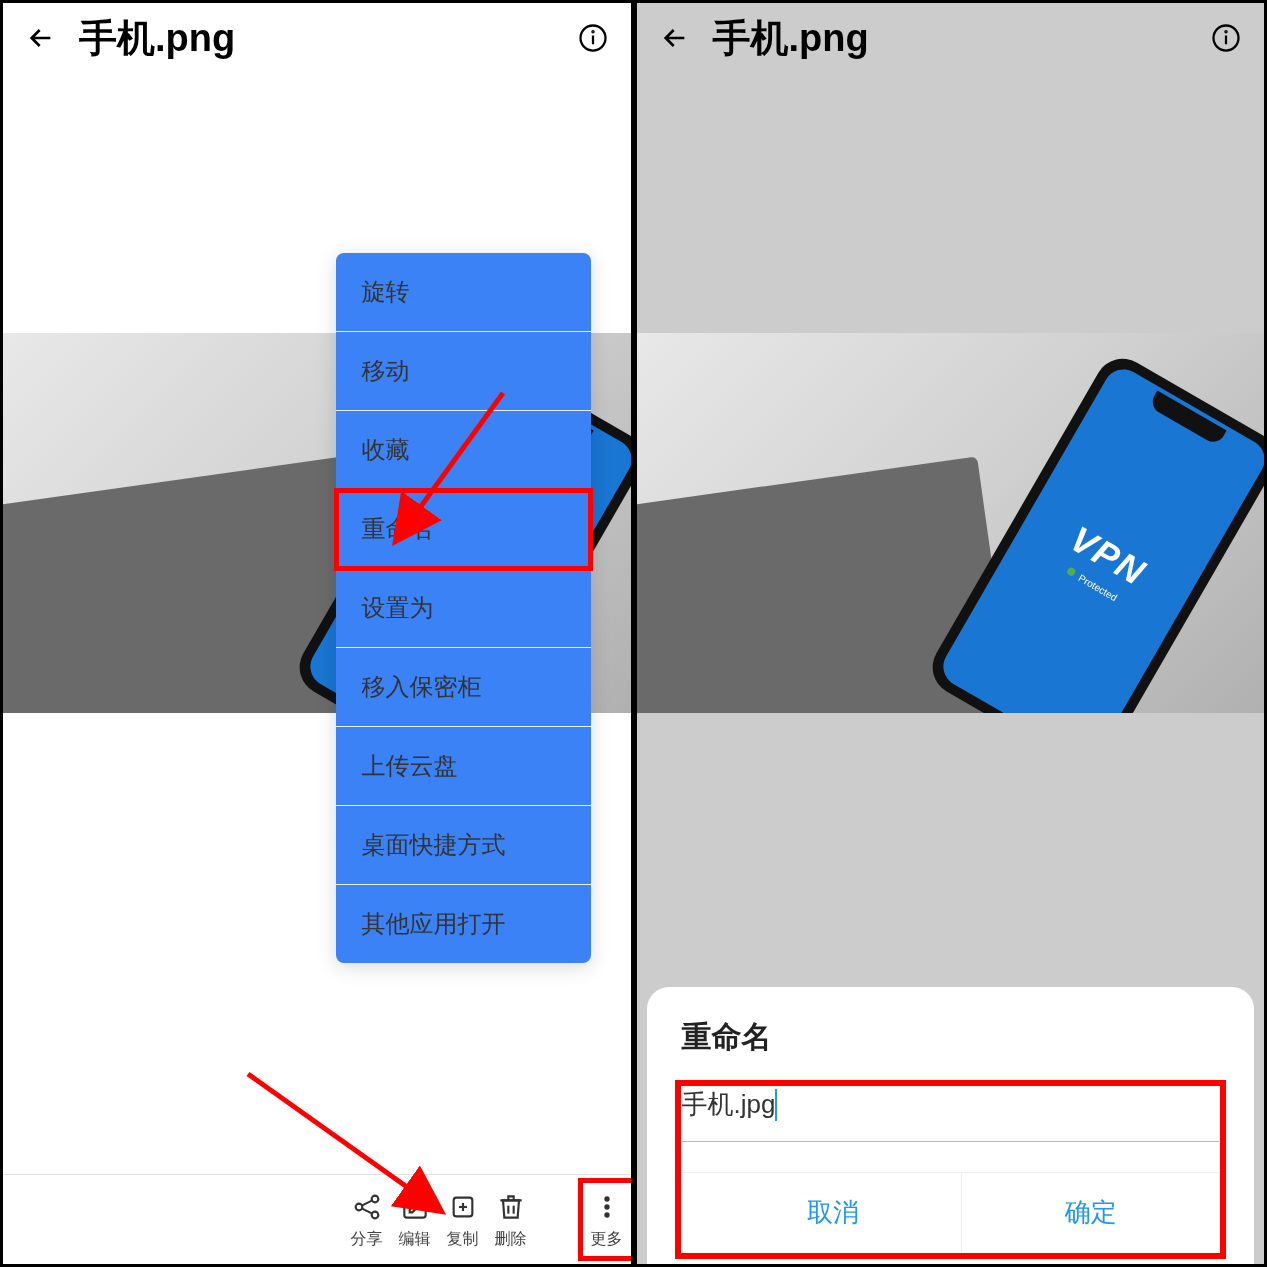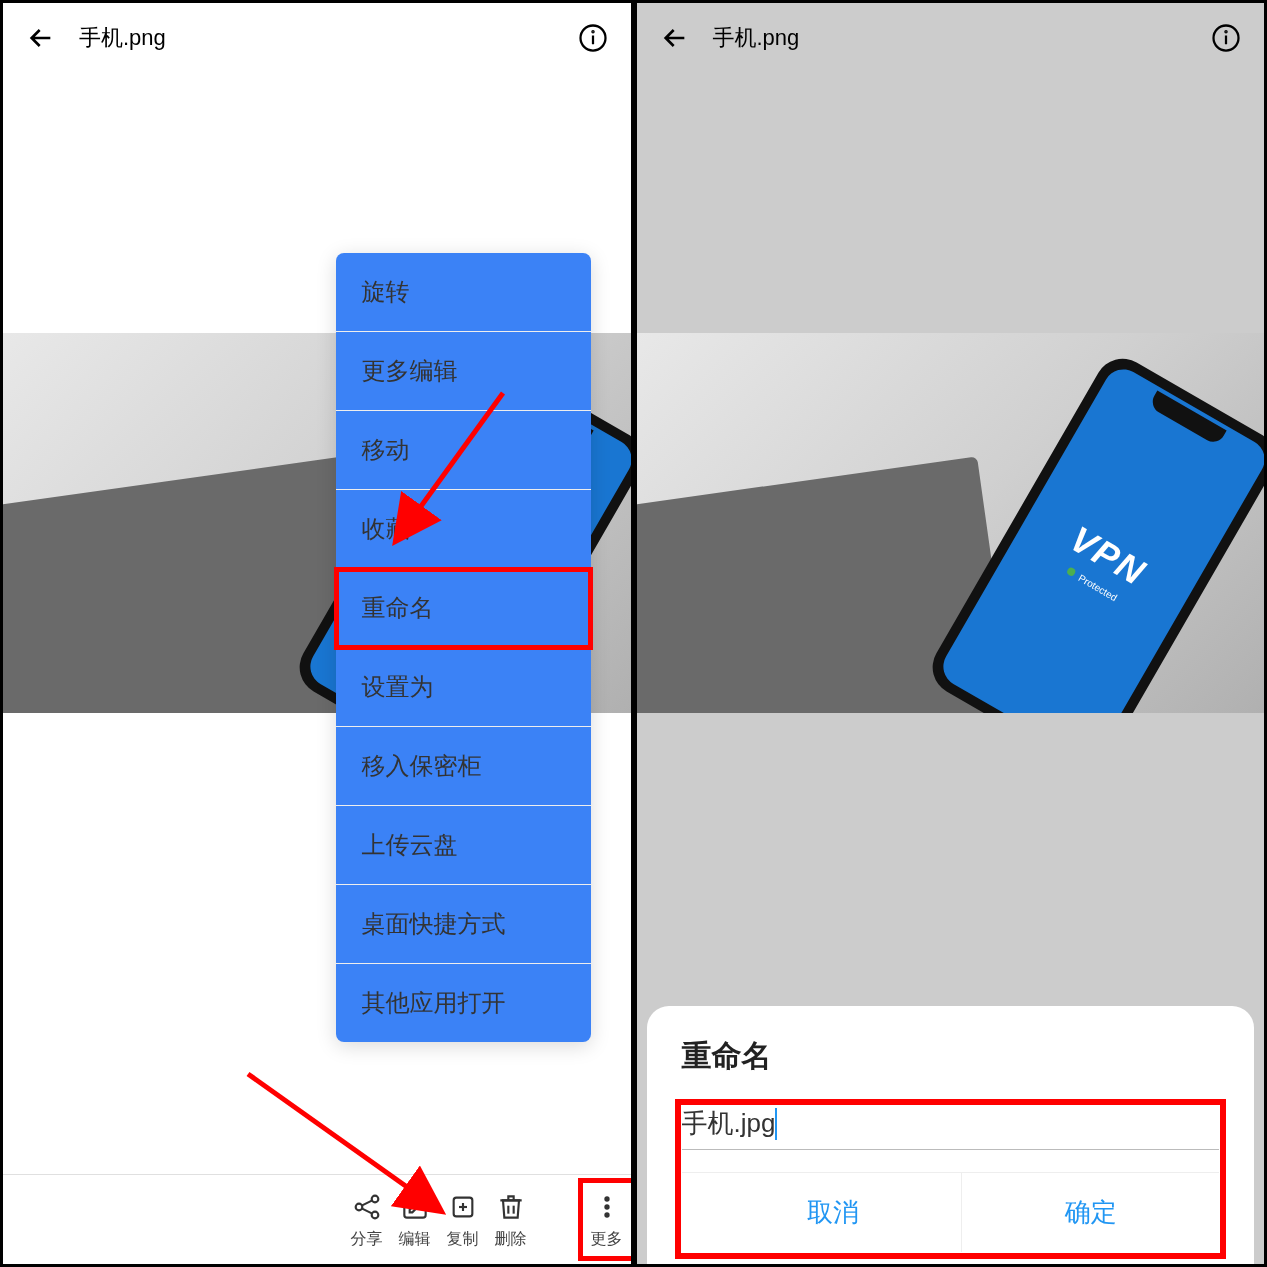--- a/index.html
+++ b/index.html
@@ -3,21 +3,21 @@
   <meta charset="utf-8">
   <style>
     * { box-sizing: border-box; margin: 0; padding: 0; font-family: -apple-system, "PingFang SC", "Microsoft YaHei", sans-serif; }
     body { background: #000; width: 1267px; height: 1267px; overflow: hidden; }
     .container { display: flex; width: 100%; height: 100%; gap: 6px; padding: 3px; }
     .pane { flex: 1; background: #fff; position: relative; overflow: hidden; }
     .pane.right { background: #ccc; }
     .header { display: flex; align-items: center; padding: 14px 20px; height: 70px; position: relative; z-index: 2; }
     .back-arrow { width: 36px; height: 36px; display: flex; align-items: center; justify-content: center; cursor: pointer; }
     .back-arrow svg { width: 32px; height: 32px; }
-    .title { font-size: 22px; font-weight: 400; margin-left: 20px; color: #000; }
+    .title { font-size: 38px; font-weight: 700; margin-left: 20px; color: #000; }
     .info-icon { margin-left: auto; width: 36px; height: 36px; display: flex; align-items: center; justify-content: center; cursor: pointer; }
     .info-icon svg { width: 30px; height: 30px; }
     .image-area { position: absolute; top: 330px; left: 0; right: 0; height: 380px; background: linear-gradient(135deg, #e8e8e8 0%, #d0d0d0 50%, #b0b0b0 100%); overflow: hidden; }
     .laptop { position: absolute; bottom: -30px; left: -40px; width: 400px; height: 260px; background: #6a6a6a; border-radius: 6px; transform: rotate(-8deg); }
     .phone { position: absolute; top: 40px; right: 60px; width: 200px; height: 380px; background: #111; border-radius: 28px; padding: 10px; transform: rotate(30deg); }
     .phone-screen { width: 100%; height: 100%; background: #1976d2; border-radius: 20px; display: flex; flex-direction: column; align-items: center; justify-content: center; position: relative; }
     .phone-notch { position: absolute; top: 4px; left: 50%; transform: translateX(-50%); width: 80px; height: 18px; background: #111; border-radius: 0 0 12px 12px; }
     .phone-vpn { color: #fff; font-size: 36px; font-family: Impact, sans-serif; font-style: italic; font-weight: bold; letter-spacing: 2px; }
     .phone-sub { color: #fff; font-size: 10px; margin-top: 6px; display: flex; align-items: center; gap: 6px; }
     .phone-sub::before { content: ''; width: 8px; height: 8px; background: #4caf50; border-radius: 50%; }
@@ -26,21 +26,21 @@
     .dropdown-item:last-child { border-bottom: none; }
     .dropdown-item.highlighted { outline: 5px solid #ff0000; outline-offset: -3px; }
     .toolbar { position: absolute; bottom: 0; left: 0; right: 0; height: 90px; background: #fff; border-top: 1px solid #e0e0e0; display: flex; align-items: center; justify-content: flex-end; z-index: 3; }
     .tool-item { display: flex; flex-direction: column; align-items: center; gap: 4px; cursor: pointer; padding: 6px; }
     .tool-item.highlighted { outline: 5px solid #ff0000; margin-left: 48px; }
     .tool-icon { width: 36px; height: 36px; display: flex; align-items: center; justify-content: center; }
     .tool-icon svg { width: 32px; height: 32px; }
     .tool-label { font-size: 16px; color: #444; }
     .dialog { position: absolute; bottom: 0; left: 10px; right: 10px; background: #fff; border-radius: 22px 22px 0 0; padding: 30px 35px 0 35px; z-index: 5; }
     .dialog-title { font-size: 30px; font-weight: 600; color: #222; margin-bottom: 25px; }
-    .input-row { border-bottom: 1px solid #bbb; padding-bottom: 8px; margin-bottom: 22px; display: flex; align-items: center; }
+    .input-row { border-bottom: 1px solid #bbb; padding-bottom: 19px; margin-bottom: 30px; display: flex; align-items: center; }
     .input-field { font-size: 26px; color: #333; border: none; outline: none; flex: 0 0 auto; }
     .cursor { display: inline-block; width: 2px; height: 32px; background: #2196f3; animation: blink 1s infinite; }
     @keyframes blink { 50% { opacity: 0; } }
     .dialog-actions { display: flex; border-top: 1px solid #eee; }
     .dialog-btn { flex: 1; text-align: center; padding: 22px 0; font-size: 26px; color: #2196f3; cursor: pointer; }
     .dialog-btn:first-child { border-right: 1px solid #eee; margin-left: 23px; }
     .dialog-highlight { outline: 6px solid #ff0000; outline-offset: -3px; padding: 4px; margin: 0 -4px 8px -4px; }
     .arrow-annotation { position: absolute; z-index: 10; pointer-events: none; }
   </style>
 </head>
@@ -71,21 +71,20 @@
         <div class="phone-screen">
           <div class="phone-notch"></div>
           <div class="phone-vpn">VPN</div>
           <div class="phone-sub">Protected</div>
         </div>
       </div>
     </div>
 
     <div class="dropdown">
       <div class="dropdown-item">旋转</div>
-      <div class="dropdown-item">更多编辑</div>
       <div class="dropdown-item">移动</div>
       <div class="dropdown-item">收藏</div>
       <div class="dropdown-item highlighted">重命名</div>
       <div class="dropdown-item">设置为</div>
       <div class="dropdown-item">移入保密柜</div>
       <div class="dropdown-item">上传云盘</div>
       <div class="dropdown-item">桌面快捷方式</div>
       <div class="dropdown-item">其他应用打开</div>
     </div>
 

